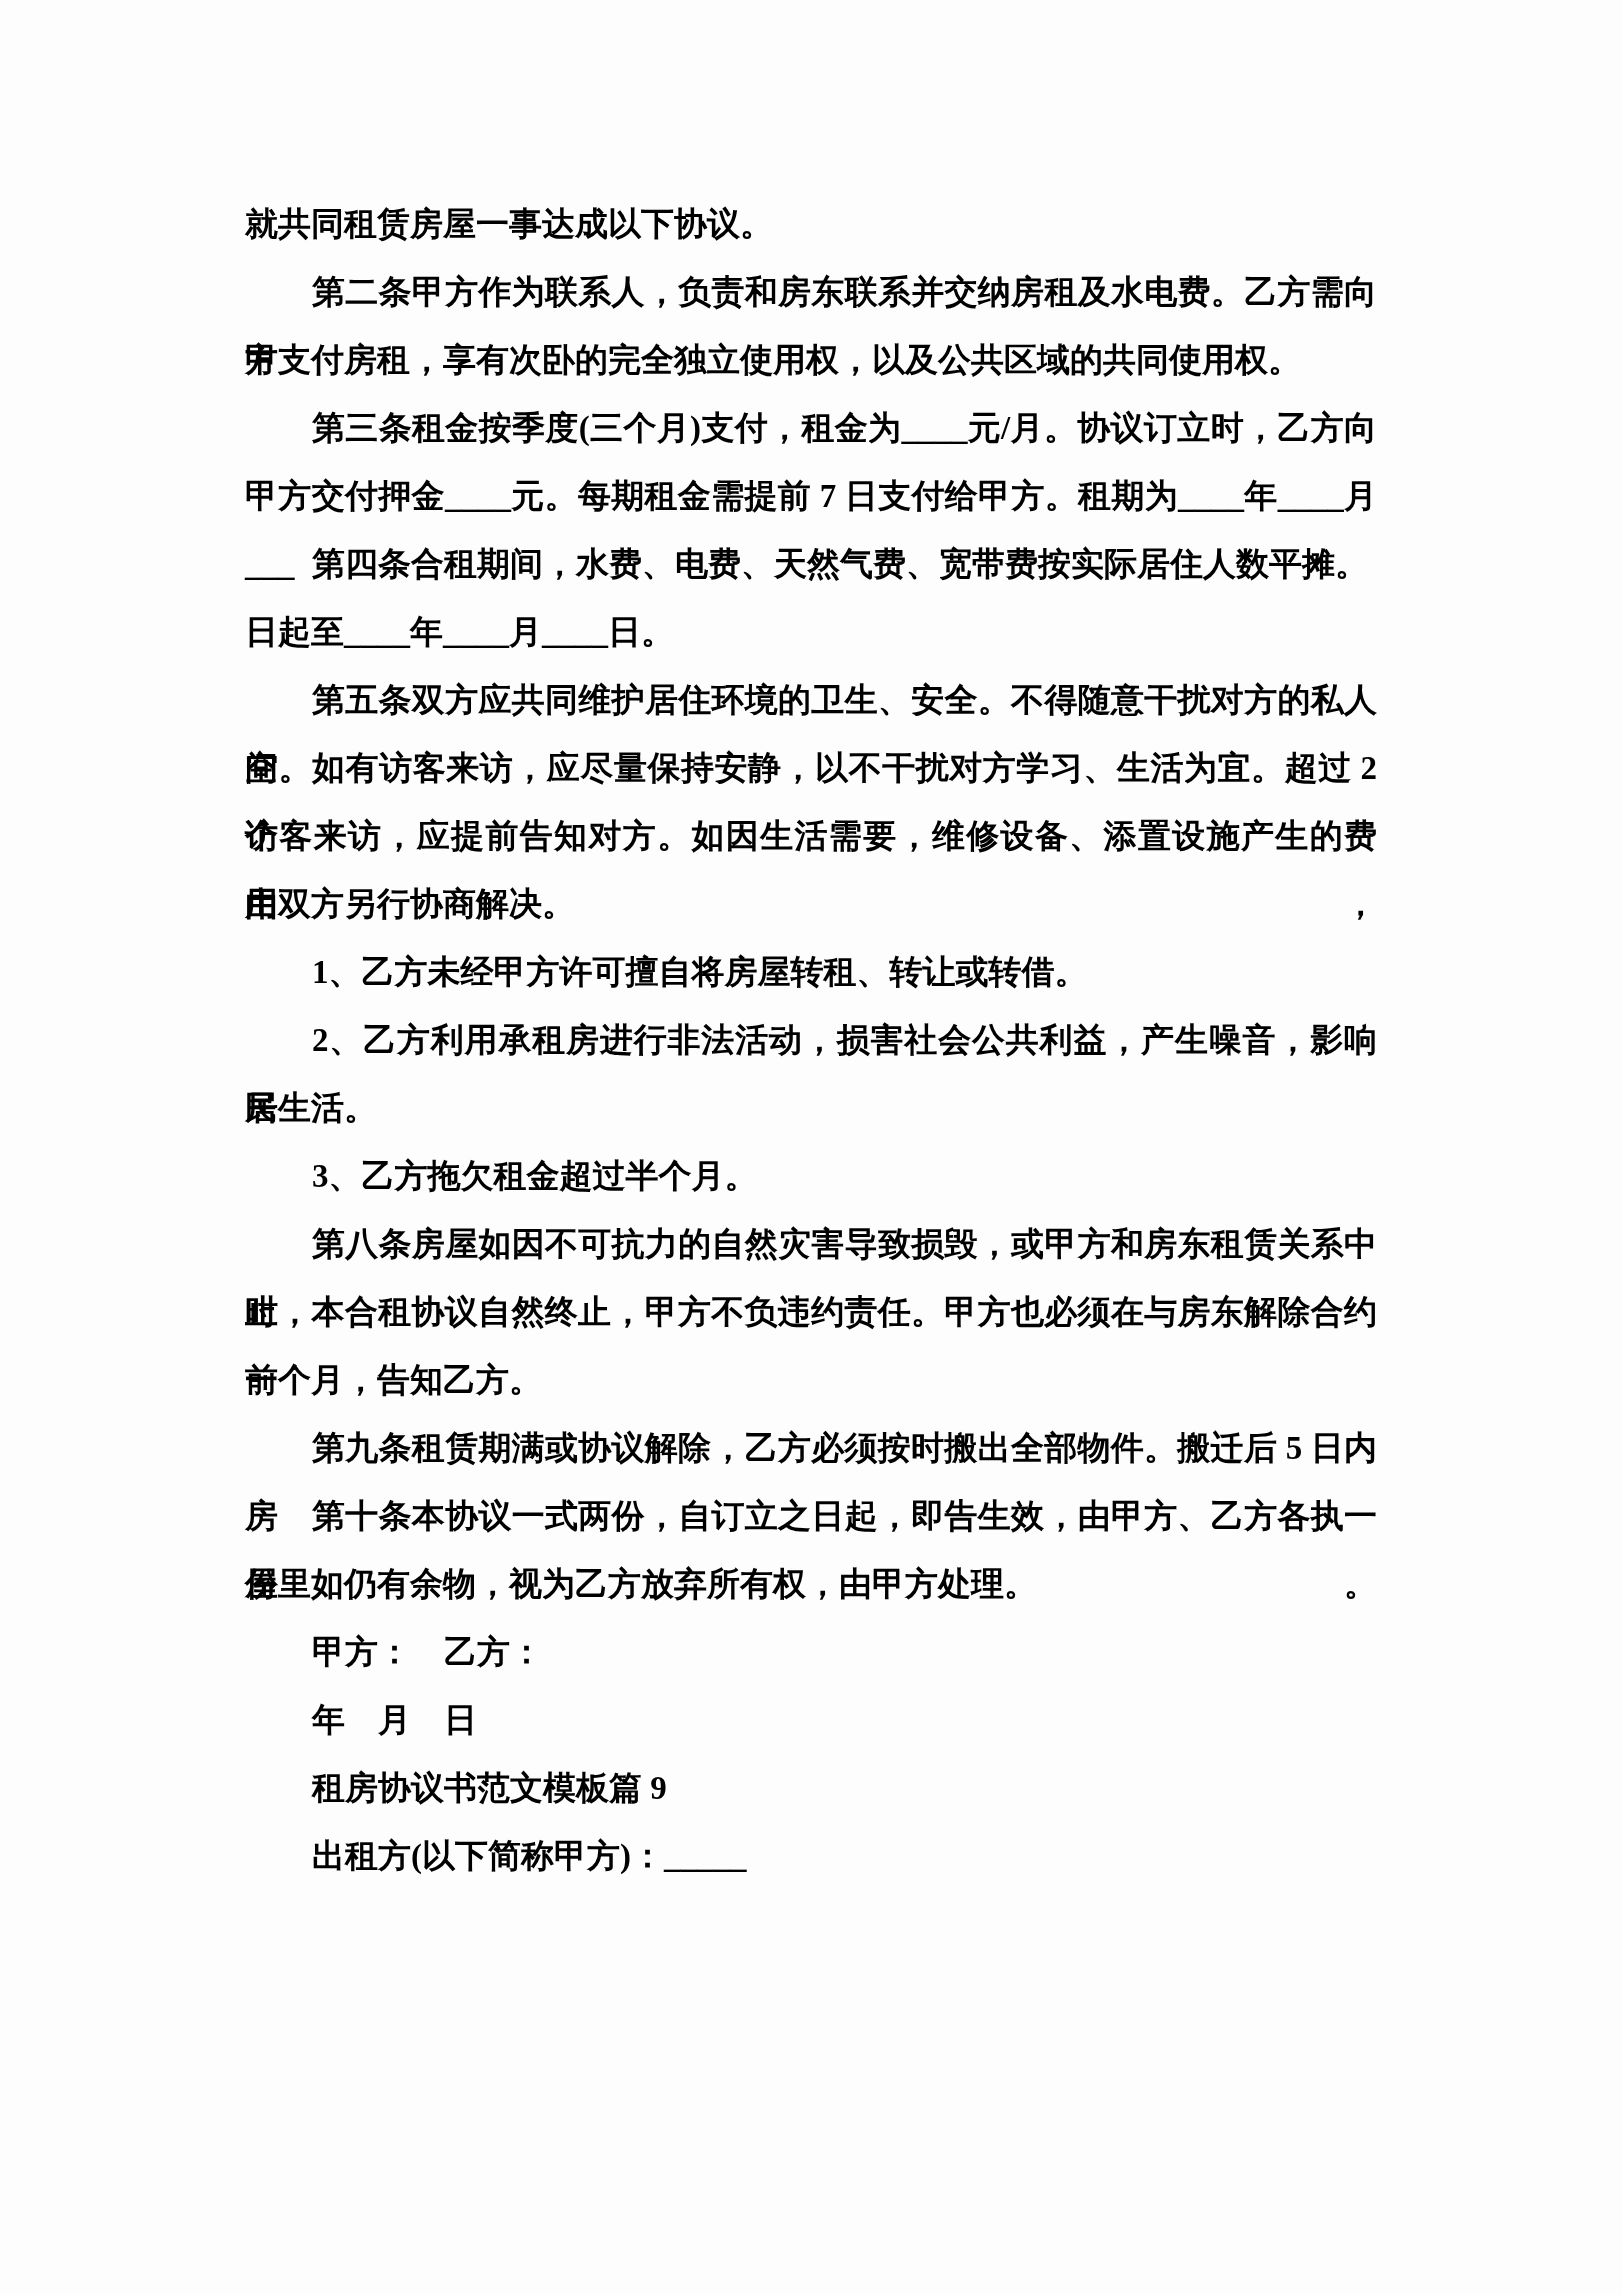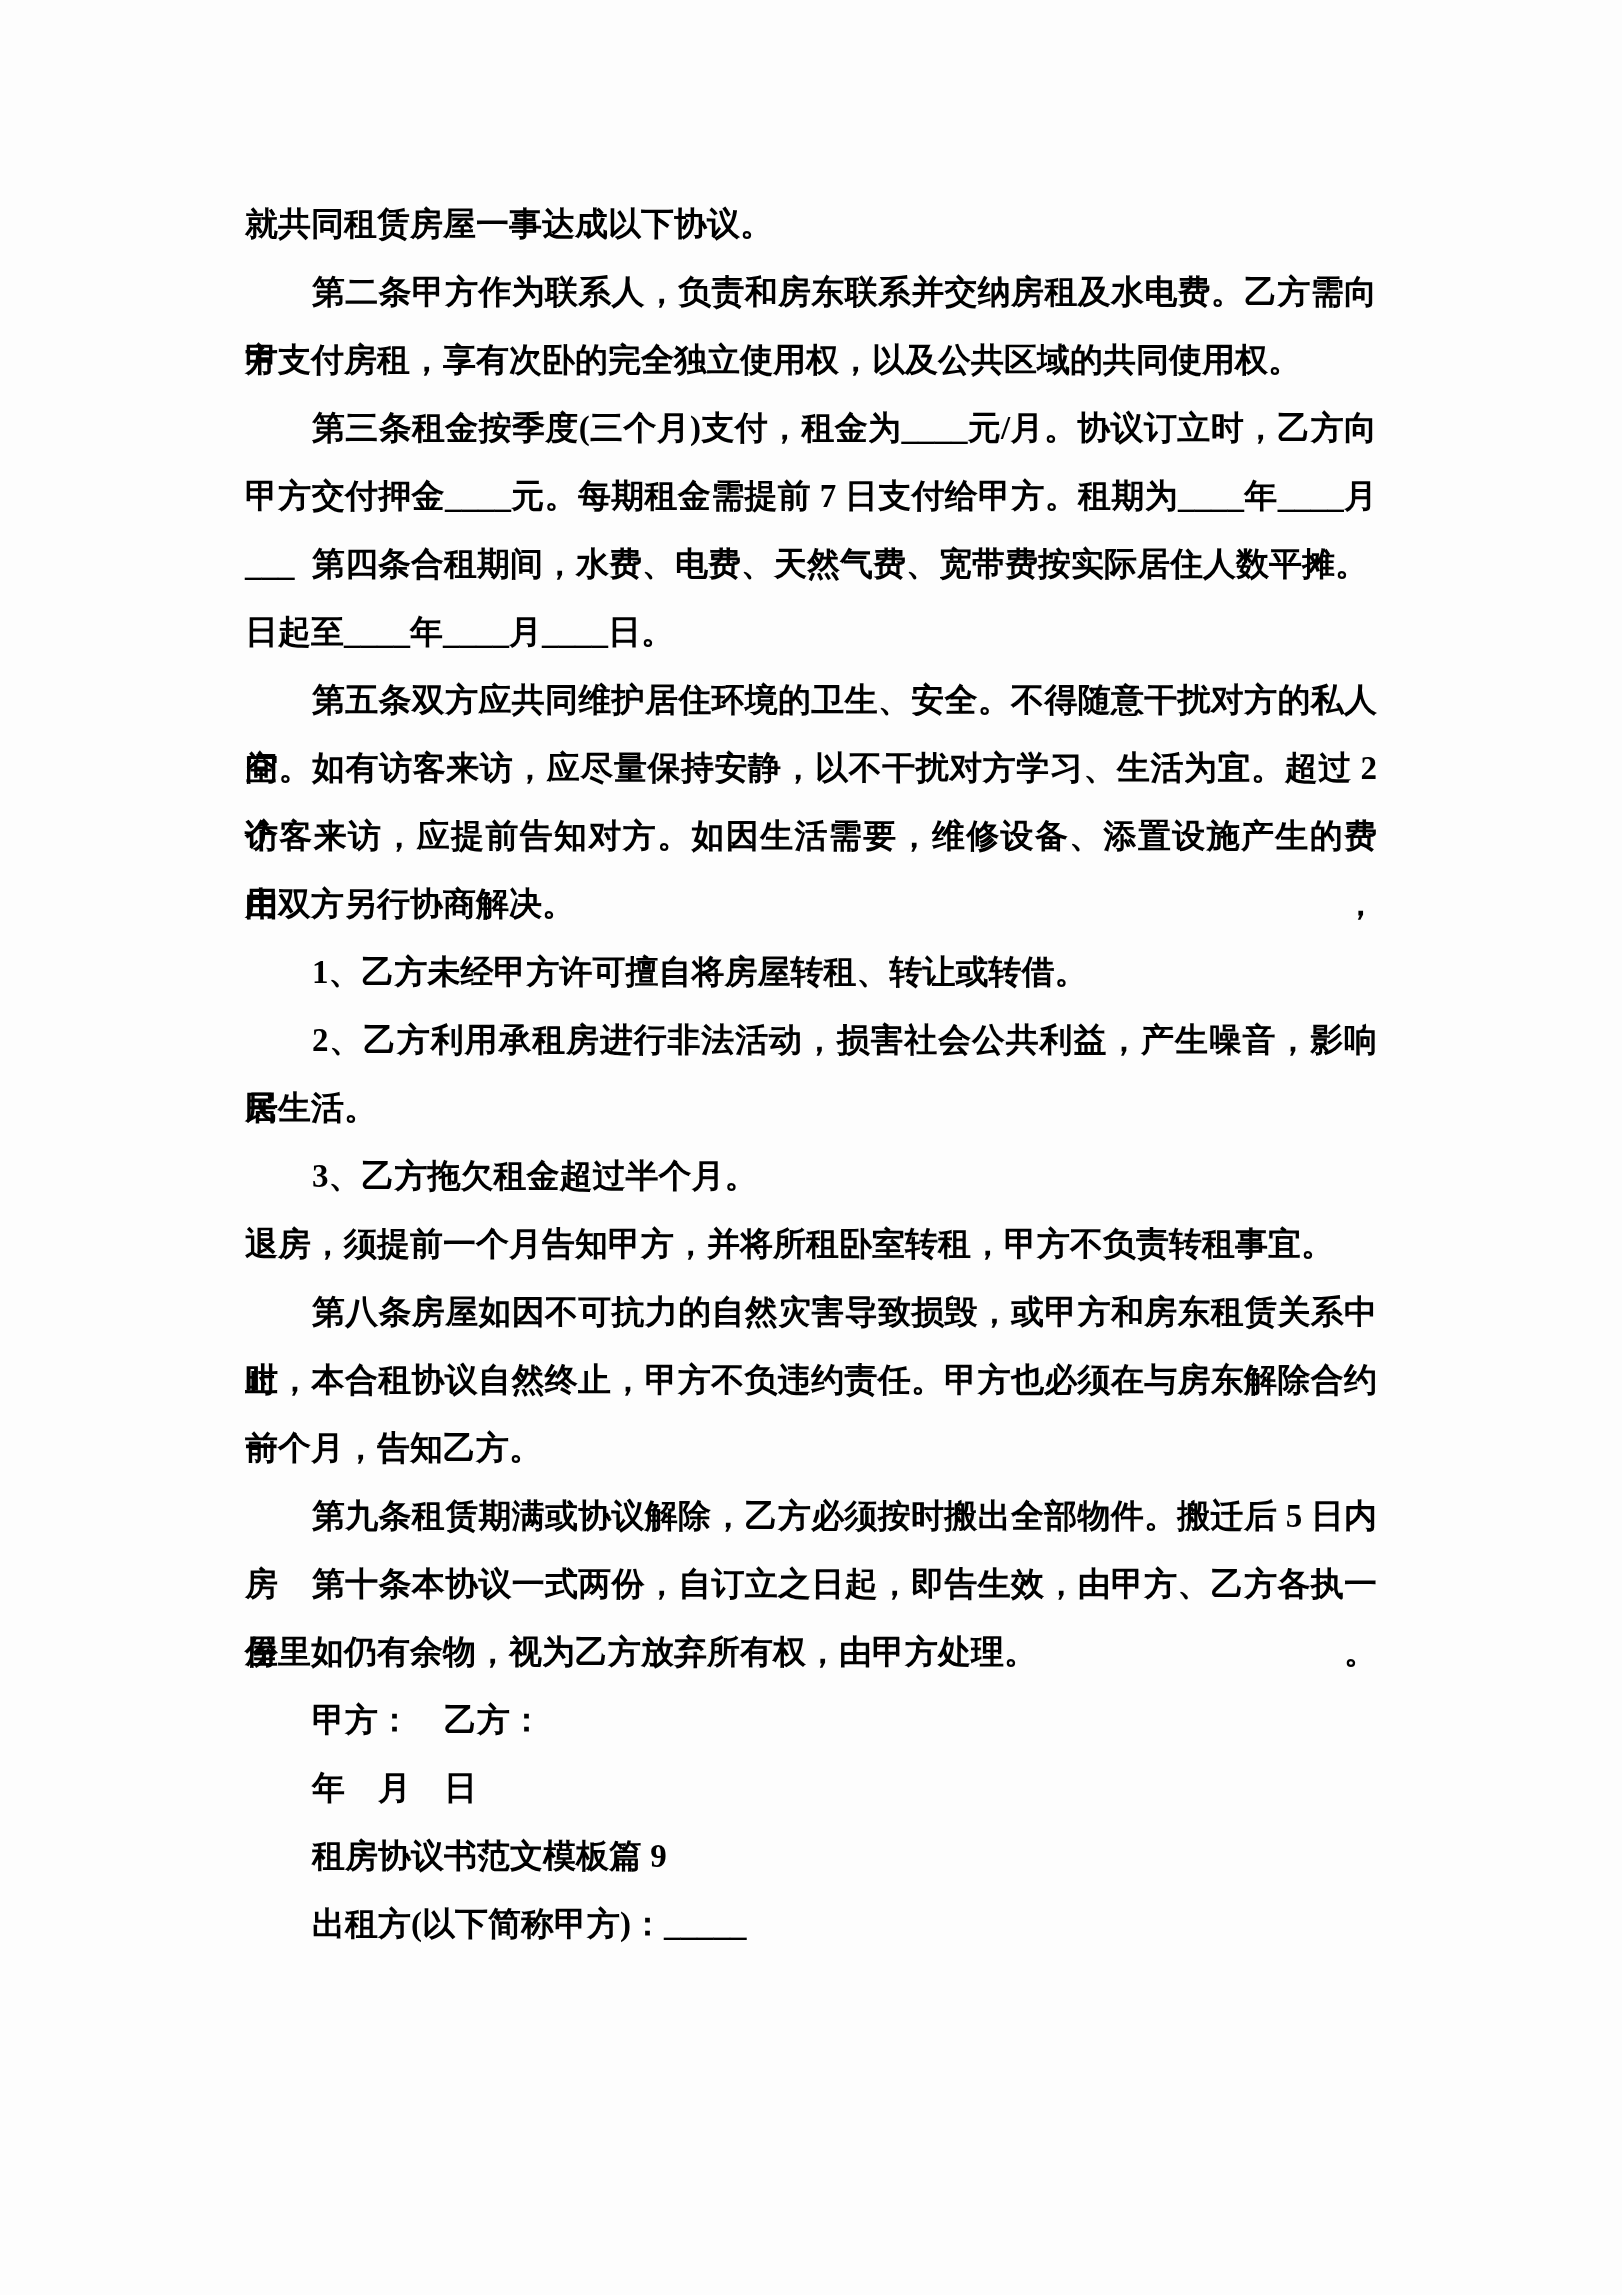--- a/index.html
+++ b/index.html
@@ -51,21 +51,20 @@
     <div class="line indent">第四条合租期间，水费、电费、天然气费、宽带费按实际居住人数平摊。</div>
     <div class="line">日起至____年____月____日。</div>
     <div class="line indent fill">第五条双方应共同维护居住环境的卫生、安全。不得随意干扰对方的私人空</div>
     <div class="line fill">间。如有访客来访，应尽量保持安静，以不干扰对方学习、生活为宜。超过 2 个</div>
     <div class="line fill">访客来访，应提前告知对方。如因生活需要，维修设备、添置设施产生的费用，</div>
     <div class="line">由双方另行协商解决。</div>
     <div class="line indent">1、乙方未经甲方许可擅自将房屋转租、转让或转借。</div>
     <div class="line indent fill">2、乙方利用承租房进行非法活动，损害社会公共利益，产生噪音，影响居</div>
     <div class="line">民生活。</div>
     <div class="line indent">3、乙方拖欠租金超过半个月。</div>
-    <div class="line">退房，须提前一个月告知甲方，并将所租卧室转租，甲方不负责转租事宜。</div>
     <div class="line indent fill">第八条房屋如因不可抗力的自然灾害导致损毁，或甲方和房东租赁关系中止</div>
     <div class="line fill">时，本合租协议自然终止，甲方不负违约责任。甲方也必须在与房东解除合约前</div>
     <div class="line">一个月，告知乙方。</div>
     <div class="line indent fill">第九条租赁期满或协议解除，乙方必须按时搬出全部物件。搬迁后 5 日内房</div>
     <div class="line indent fill">第十条本协议一式两份，自订立之日起，即告生效，由甲方、乙方各执一份。</div>
     <div class="line">屋里如仍有余物，视为乙方放弃所有权，由甲方处理。</div>
     <div class="line indent">甲方：　乙方：</div>
     <div class="line indent">年　月　日</div>
     <div class="line indent">租房协议书范文模板篇 9</div>
     <div class="line indent">出租方(以下简称甲方)：_____</div>

